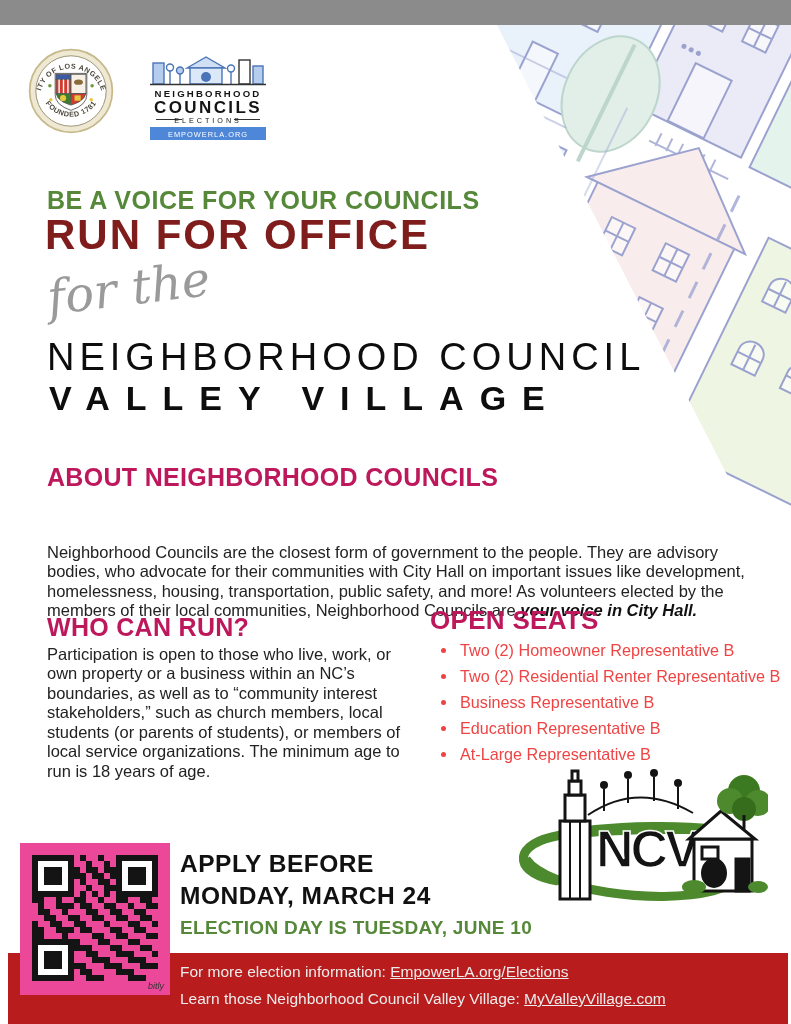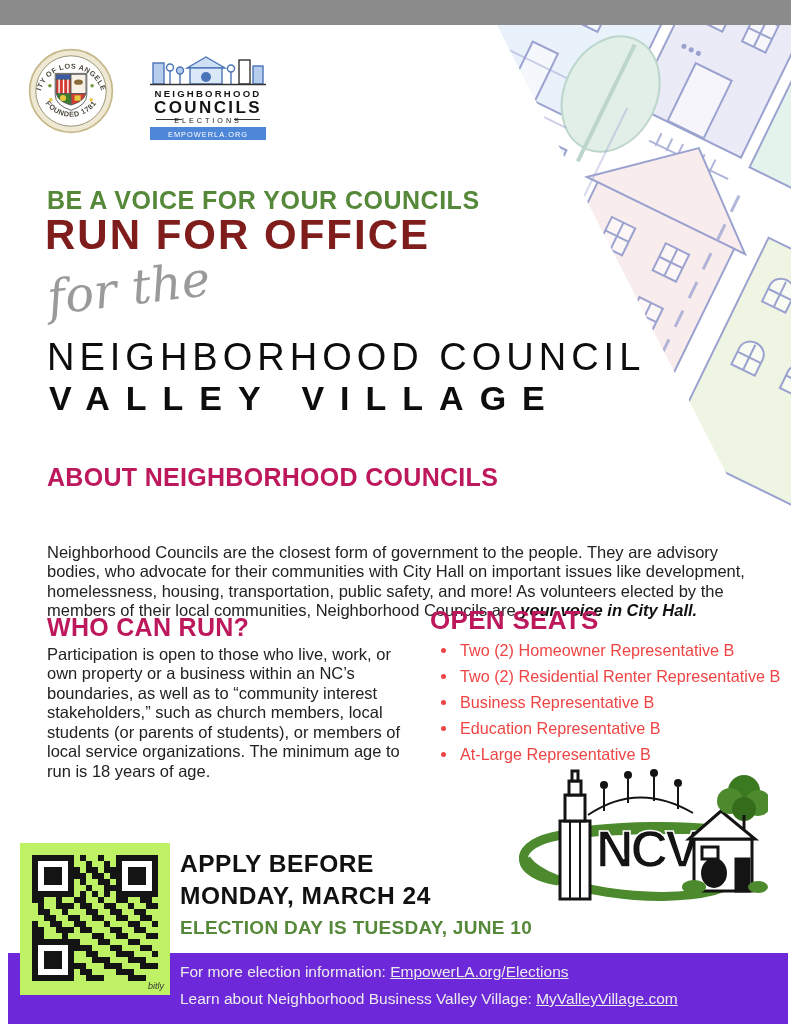--- a/index.html
+++ b/index.html
@@ -26,28 +26,28 @@
   .h2{font-size:25px;font-weight:bold;letter-spacing:.3px;color:#be185d;z-index:5;}
   .about-h{left:47px;top:463px;}
   .about-b{left:47px;top:495px;width:700px;font-size:16.5px;line-height:1.18;color:#222;z-index:5;margin-top:48px;}
   .em{font-weight:bold;font-style:italic;color:#111;}
   .who-h{left:47px;top:613px;}
   .who-b{left:47px;top:645px;width:360px;font-size:16.5px;line-height:1.18;color:#222;z-index:5;}
   .seats-h{left:430px;top:605px;font-size:26px;}
   .seats-list{left:436px;top:638px;margin:0;padding-left:22px;font-size:16.2px;line-height:1.6;color:#ef4444;z-index:5;}
   .seats-list li{padding-left:2px;}
   
-  .qr-panel{left:20px;top:843px;width:150px;height:152px;background:#bef264;z-index:8;}
+  .qr-panel{left:20px;top:843px;width:150px;height:152px;background:#ec4899;z-index:8;}
   .qr-svg{position:absolute;left:12px;top:12px;}
   .bitly{position:absolute;right:6px;bottom:4px;font-size:9px;color:#333;font-style:italic;}
   .apply1{left:180px;top:850px;font-size:24.5px;font-weight:bold;letter-spacing:.5px;z-index:5;}
   .apply2{left:180px;top:882px;font-size:24.5px;font-weight:bold;letter-spacing:.5px;z-index:5;}
   .apply3{left:180px;top:917px;font-size:19px;font-weight:bold;letter-spacing:.3px;color:#568839;z-index:5;}
   .ncvv{left:508px;top:763px;width:260px;height:160px;z-index:5;}
-  .footerbar{left:8px;top:953px;width:780px;height:71px;background:#6d28d9;z-index:6;color:#ececec;}
+  .footerbar{left:8px;top:953px;width:780px;height:71px;background:#b91c1c;z-index:6;color:#ececec;}
   .footerline{position:absolute;left:172px;font-size:15.5px;color:#ececec;white-space:nowrap;}
   .fl1{top:10px;} .fl2{top:37px;}
   .flink{text-decoration:underline;color:#ececec;cursor:pointer;}
 </style>
 </head>
 <body>
 
 <svg class="abs wedge" width="791" height="1024" viewBox="0 0 791 1024">
   <defs>
     <clipPath id="wedgeClip">
@@ -267,21 +267,21 @@
     <circle cx="236" cy="28" r="16" fill="#3c7a21"></circle>
     <circle cx="222" cy="38" r="13" fill="#4c8a2d"></circle>
     <circle cx="250" cy="40" r="13" fill="#4c8a2d"></circle>
     <circle cx="236" cy="46" r="12" fill="#356d1c"></circle>
     <line x1="236" y1="52" x2="236" y2="66" stroke="#141414" stroke-width="3"></line>
   </g>
 </svg>
 
 <div class="abs footerbar">
   <div class="footerline fl1"><span>For more election information: </span><span class="flink">EmpowerLA.org/Elections</span></div>
-  <div class="footerline fl2"><span>Learn about Neighborhood Business Valley Village: </span><span class="flink">MyValleyVillage.com</span></div>
+  <div class="footerline fl2"><span>Learn those Neighborhood Council Valley Village: </span><span class="flink">MyValleyVillage.com</span></div>
 </div>
 
 <div class="abs qr-panel">
   <svg id="qr" class="qr-svg" width="126" height="126" viewBox="0 0 126 126">
       <rect x="48" y="0" width="6" height="6" fill="#141414"></rect>
       <rect x="66" y="0" width="6" height="6" fill="#141414"></rect>
       <rect x="54" y="6" width="6" height="6" fill="#141414"></rect>
       <rect x="72" y="6" width="6" height="6" fill="#141414"></rect>
       <rect x="42" y="12" width="6" height="6" fill="#141414"></rect>
       <rect x="54" y="12" width="6" height="6" fill="#141414"></rect>

